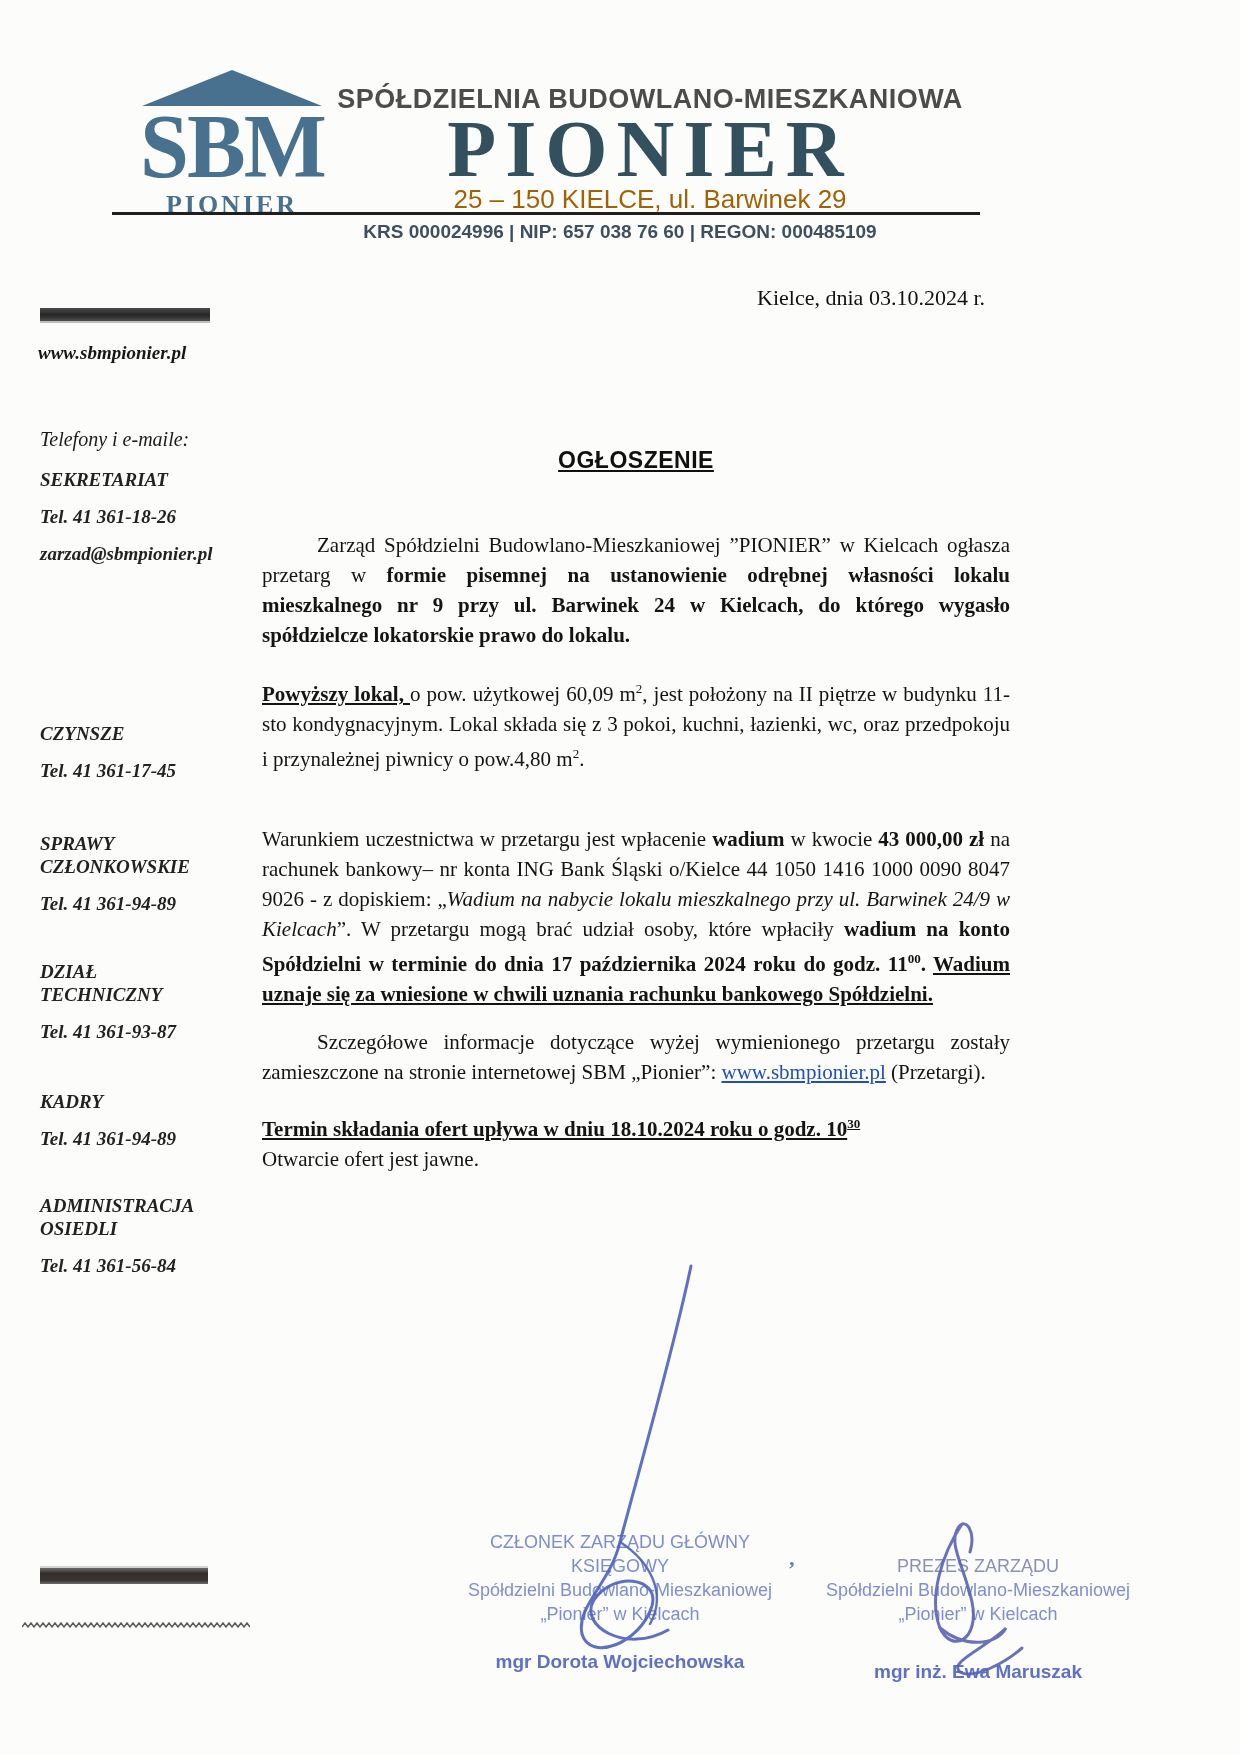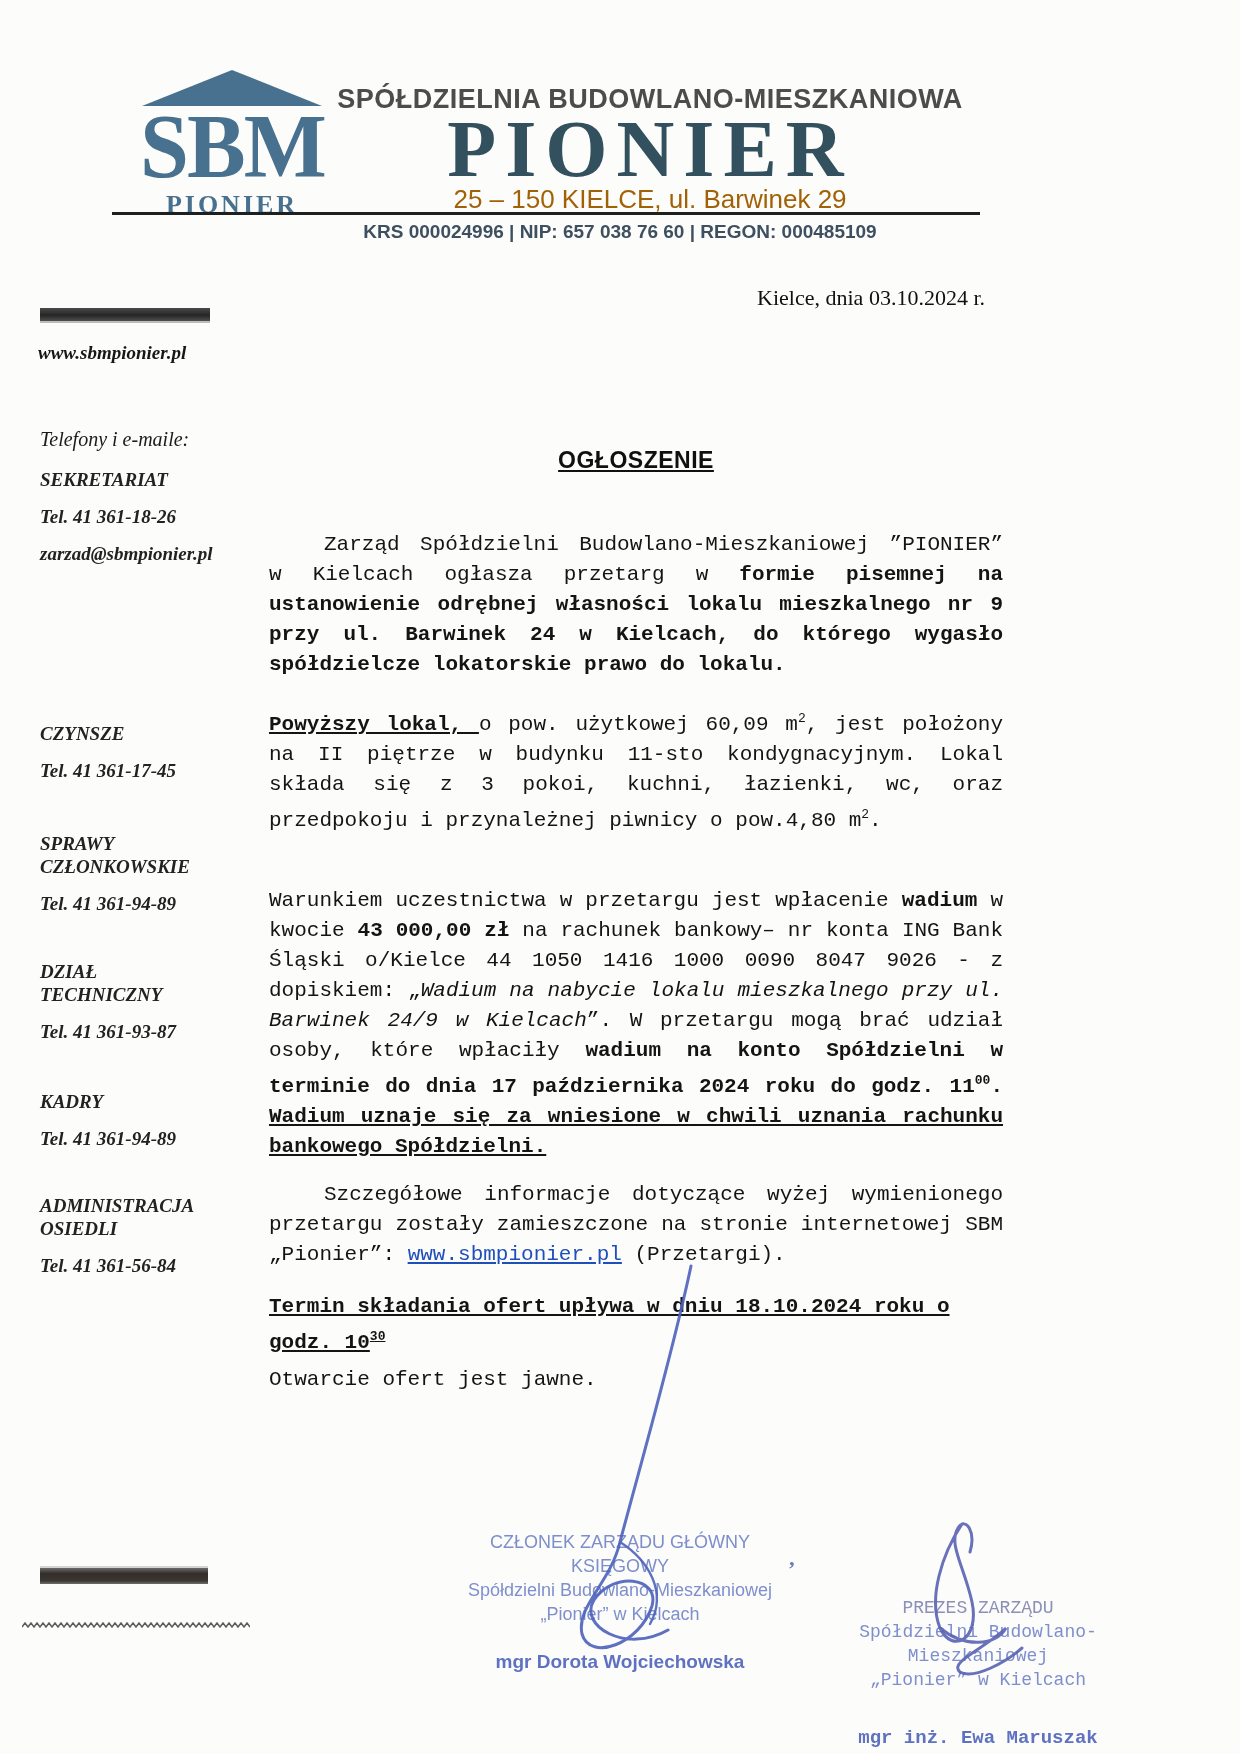--- a/index.html
+++ b/index.html
@@ -29,36 +29,36 @@
   .website{position:absolute;left:38px;top:342px;font-style:italic;font-weight:700;font-size:19px;color:#171717;}
   
   .sidebar-title{position:absolute;left:40px;top:428px;font-style:italic;font-weight:400;font-size:20px;color:#1b1b1b;}
   .sb-group{position:absolute;left:40px;width:170px;font-style:italic;font-weight:600;font-size:19px;color:#222;}
   .sb-label{line-height:23px;}
   .sb-tel{margin-top:14px;line-height:23px;}
   
   .main{position:absolute;left:262px;top:433px;width:748px;}
   .heading{margin:14px 0 0 0;text-align:center;font-family:"Liberation Sans",sans-serif;
     font-weight:700;font-size:23px;letter-spacing:.5px;text-decoration:underline;color:#101010;}
-  .main p{margin:7px;font-size:21px;line-height:30px;text-align:justify;font-family:Liberation Mono, monospace;}
+  .main p{margin:0;font-size:21px;line-height:30px;text-align:justify;}
   .p1{margin-top:56px !important;text-indent:55px;}
   .p2{margin-top:24px !important;}
   .p3{margin-top:50px !important;}
   .p4{margin-top:18px !important;text-indent:55px;}
   .p5{margin-top:22px !important;text-align:left !important;}
   .p6{margin-top:30px !important;}
   .p7{margin-top:0 !important;text-align:left !important;}
   .b{font-weight:700;} .i{font-style:italic;} .u{text-decoration:underline;}
   .lnk{color:var(--link);text-decoration:underline;cursor:pointer;}
   sup{font-size:.62em;}
   
   .sig{position:absolute;width:340px;text-align:center;font-family:"Liberation Sans",sans-serif;
     font-size:18px;line-height:24px;color:var(--sig);}
   .sig-left{left:450px;top:1530px;}
-  .sig-right{left:808px;top:1596px;color:#8b90b8;font-family:Liberation Mono, monospace;}
+  .sig-right{left:808px;top:1554px;color:#8b90b8;}
   .sig .org2{color:#7f8fce;}
   .sig-name{margin-top:24px;font-size:19px;font-weight:600;color:#5f72c2;}
   .sig-right .sig-name{margin-top:34px;}
   .pen{position:absolute;left:0;top:0;pointer-events:none;}
   .tick{position:absolute;left:788px;top:1556px;color:#6b7ab8;font-size:22px;font-weight:700;}
   
   .bar-bottom{position:absolute;left:40px;top:1566px;width:168px;height:16px;
     background:linear-gradient(#6a6a6a,#332e2b 35%,#3d3733 80%,#6f6f6f);border-top:2px solid #d4d4d4;}
   .zigzag{position:absolute;left:22px;top:1620px;}
 </style>

